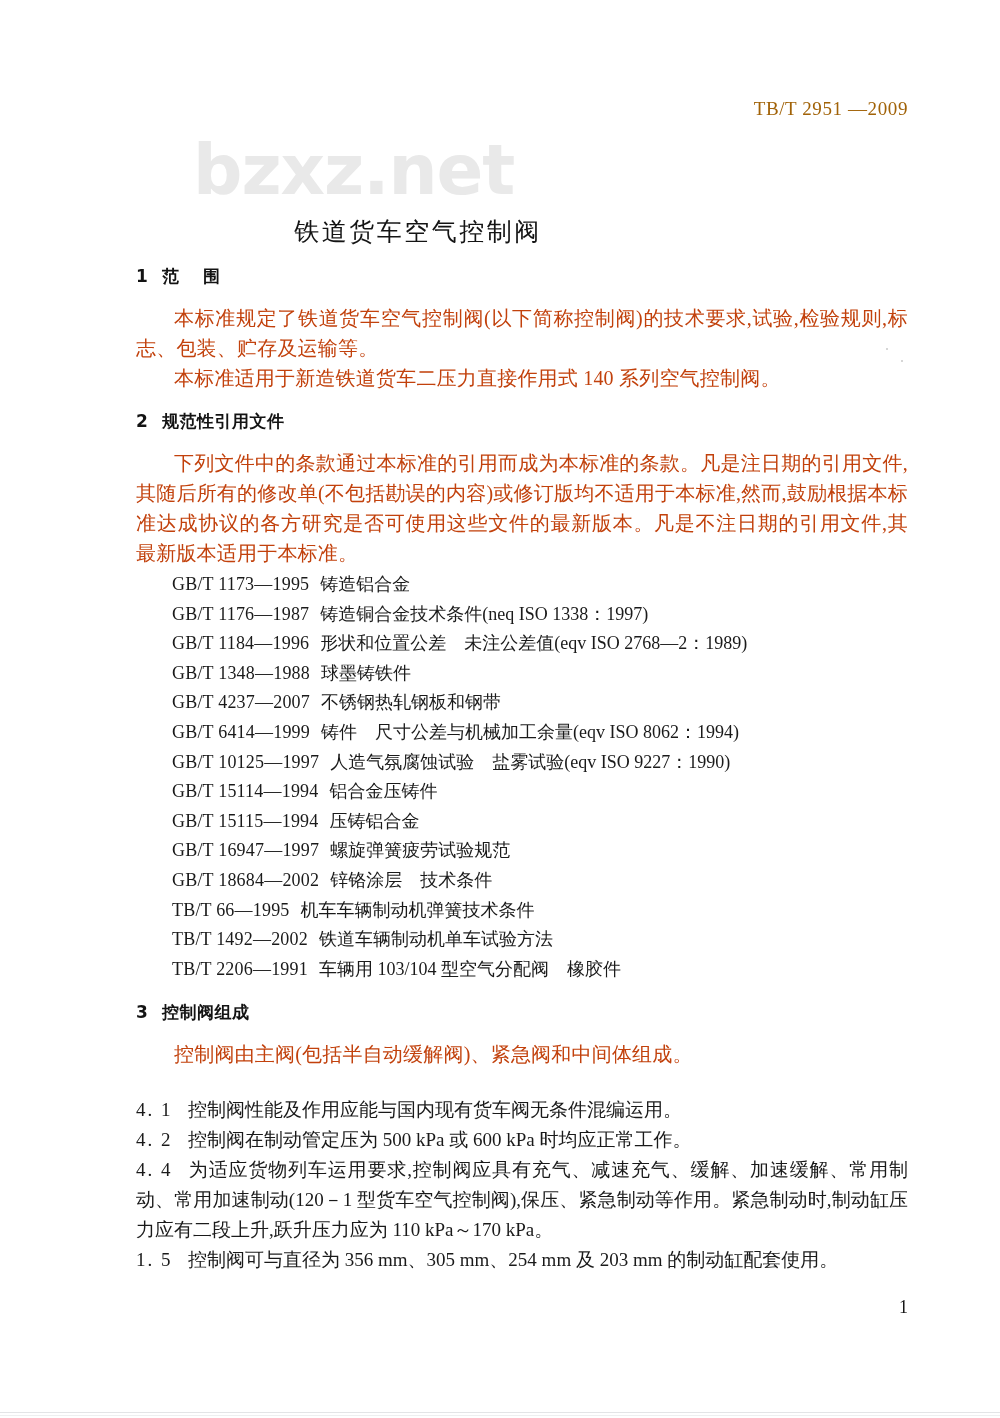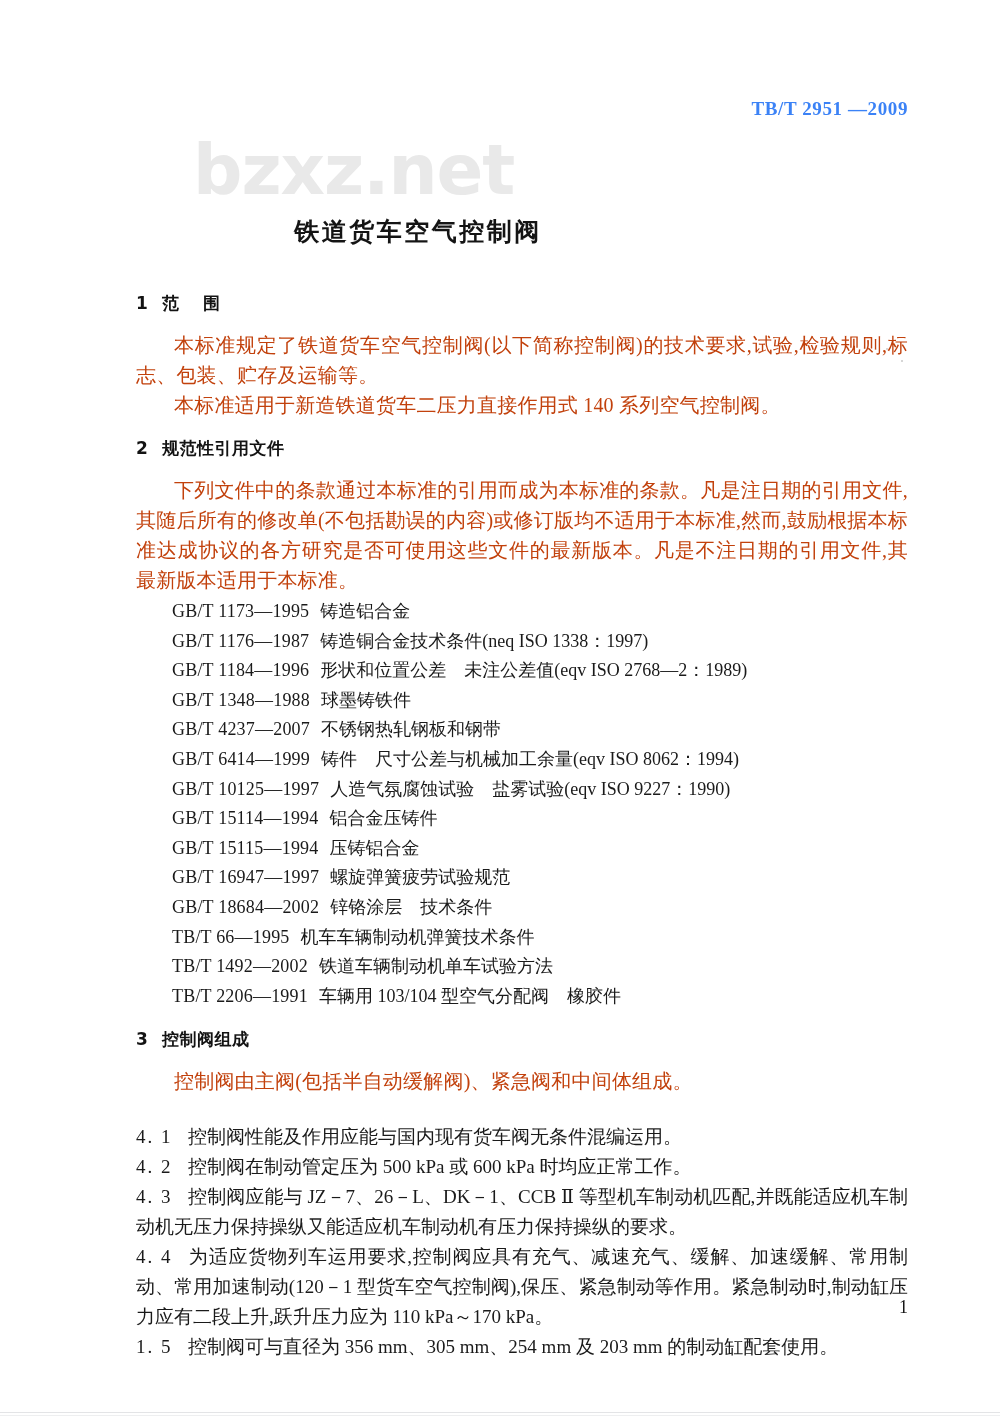--- a/index.html
+++ b/index.html
@@ -17,24 +17,24 @@
     color: #1b1b1b;
     -webkit-font-smoothing: antialiased;
   }
 
   
   .doc-header {
     position: absolute;
     top: 98px;
     right: 92px;
     font-family: "Liberation Serif", "DejaVu Serif", serif;
-    font-weight: bold;
+    font-weight: normal;
     font-size: 19px;
     letter-spacing: 0.6px;
-    color: #3b82f6;
+    color: #a16207;
     white-space: nowrap;
   }
 
   
   .watermark {
     position: absolute;
     left: 193px;
     top: 136px;
     font-family: "DejaVu Sans", "Liberation Sans", sans-serif;
     font-weight: bold;
@@ -47,31 +47,31 @@
   }
 
   
   .doc-title {
     position: absolute;
     top: 215px;
     left: 0;
     width: 836px;
     text-align: center;
     font-family: "DejaVu Sans", "Liberation Sans", sans-serif;
-    font-weight: bold;
+    font-weight: normal;
     font-size: 25px;
     letter-spacing: 2.5px;
     color: #141414;
   }
 
   
   .body {
     position: absolute;
     left: 136px;
-    top: 292px;
+    top: 265px;
     width: 772px;
   }
 
   .section-head {
     font-family: "DejaVu Sans", "Liberation Sans", sans-serif;
     font-weight: bold;
     font-size: 17px;
     color: #131313;
     margin: 0 0 6px 0;
     letter-spacing: 0.5px;
@@ -249,23 +249,20 @@
 
     <div class="gap-s"></div>
 
     <p class="clause">
       <span class="cnum">4. 1</span><span>控制阀性能及作用应能与国内现有货车阀无条件混编运用。</span>
     </p>
     <p class="clause">
       <span class="cnum">4. 2</span><span>控制阀在制动管定压为 500 kPa 或 600 kPa 时均应正常工作。</span>
     </p>
     <p class="clause">
-      <span class="cnum">4. 3</span><span>控制阀应能与 JZ－7、26－L、DK－1、CCB Ⅱ 等型机车制动机匹配,并既能适应机车制动机无压力保持操纵又能适应机车制动机有压力保持操纵的要求。</span>
-    </p>
-    <p class="clause">
       <span class="cnum">4. 4</span><span>为适应货物列车运用要求,控制阀应具有充气、减速充气、缓解、加速缓解、常用制动、常用加速制动(120－1 型货车空气控制阀),保压、紧急制动等作用。紧急制动时,制动缸压力应有二段上升,跃升压力应为 110 kPa～170 kPa。</span>
     </p>
     <p class="clause">
       <span class="cnum">1. 5</span><span>控制阀可与直径为 356 mm、305 mm、254 mm 及 203 mm 的制动缸配套使用。</span>
     </p>
 
   </div>
 
   <div class="page-number">1</div>
 

